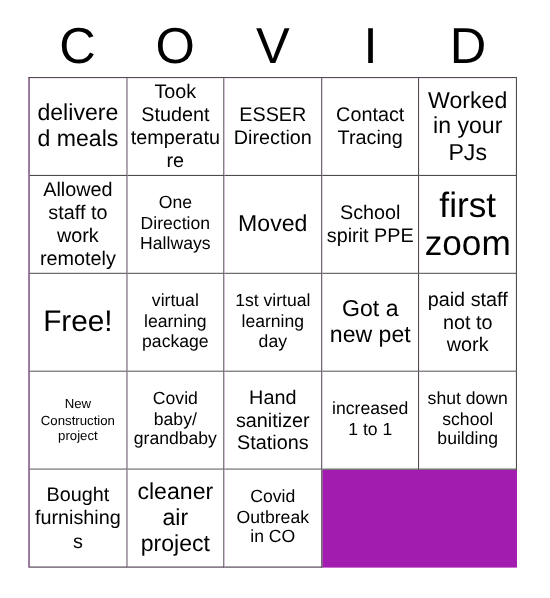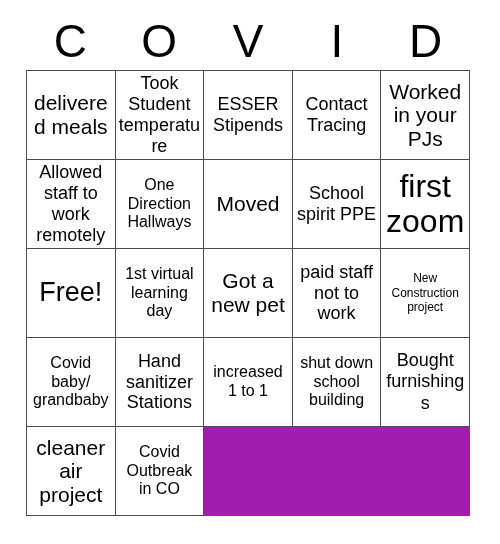--- a/index.html
+++ b/index.html
@@ -102,21 +102,21 @@
   </div>
 
   <div id="bingo-grid">
       <div class="bingo-cell">
         <span class="cell-text fs-lg">delivered meals</span>
       </div>
       <div class="bingo-cell">
         <span class="cell-text fs-xs">Took Student temperature</span>
       </div>
       <div class="bingo-cell">
-        <span class="cell-text fs-md">ESSER Stipends</span>
+        <span class="cell-text fs-md">ESSER Direction</span>
       </div>
       <div class="bingo-cell">
         <span class="cell-text fs-md">Contact Tracing</span>
       </div>
       <div class="bingo-cell">
         <span class="cell-text fs-lg">Worked in your PJs</span>
       </div>
       <div class="bingo-cell">
         <span class="cell-text fs-xs">Allowed staff to work remotely</span>
       </div>
@@ -127,20 +127,23 @@
         <span class="cell-text fs-lg">Moved</span>
       </div>
       <div class="bingo-cell">
         <span class="cell-text fs-md">School spirit PPE</span>
       </div>
       <div class="bingo-cell">
         <span class="cell-text fs-xl">first zoom</span>
       </div>
       <div class="bingo-cell">
         <span class="cell-text fs-xxl">Free!</span>
+      </div>
+      <div class="bingo-cell">
+        <span class="cell-text fs-sm">virtual learning package</span>
       </div>
       <div class="bingo-cell">
         <span class="cell-text fs-sm">1st virtual learning day</span>
       </div>
       <div class="bingo-cell">
         <span class="cell-text fs-lg">Got a new pet</span>
       </div>
       <div class="bingo-cell">
         <span class="cell-text fs-md">paid staff not to work</span>
       </div>

